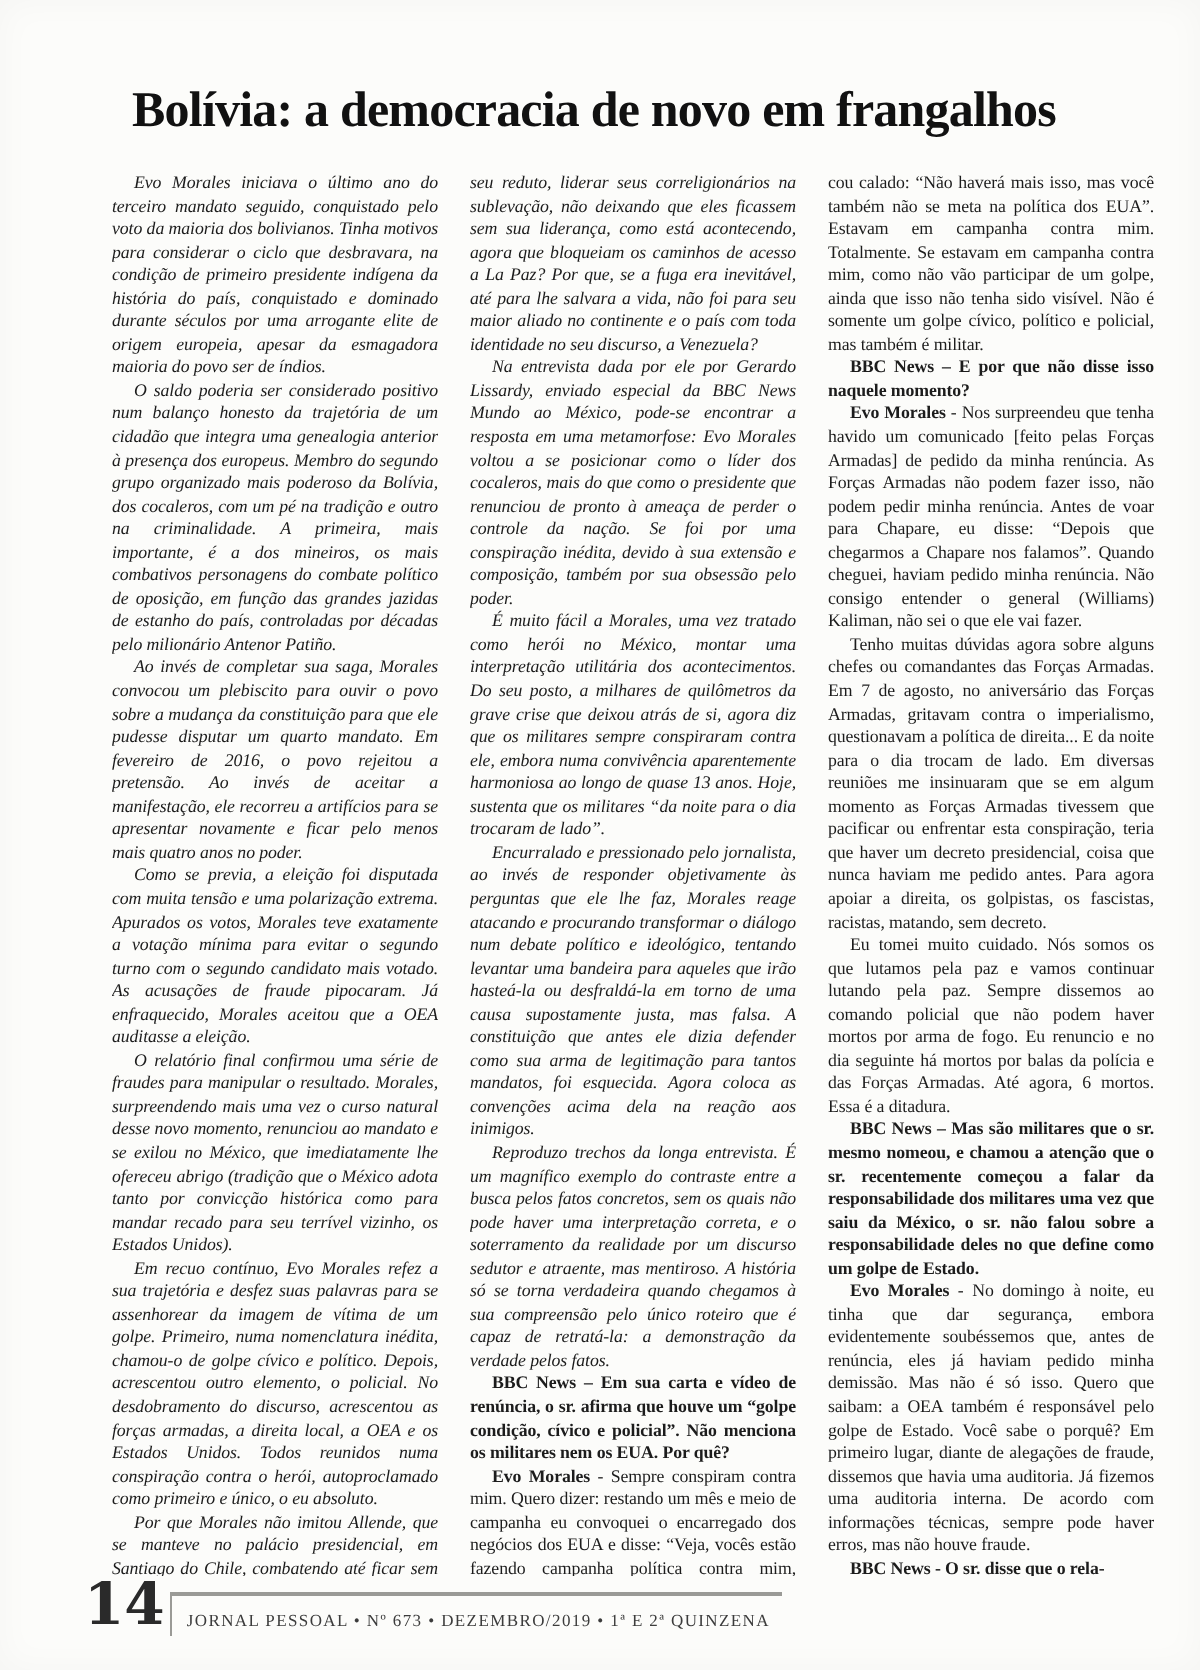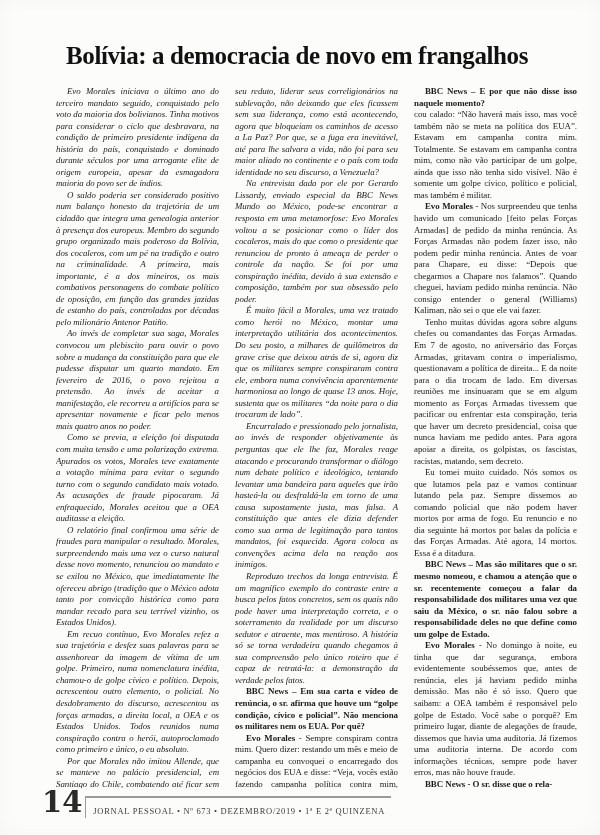--- a/index.html
+++ b/index.html
@@ -107,25 +107,25 @@
     <div class="col">
         <p class="para italic noindent">seu reduto, liderar seus correligionários na sublevação, não deixando que eles ficassem sem sua liderança, como está acontecendo, agora que bloqueiam os caminhos de acesso a La Paz? Por que, se a fuga era inevitável, até para lhe salvara a vida, não foi para seu maior aliado no continente e o país com toda identidade no seu discurso, a Venezuela?</p>
         <p class="para italic">Na entrevista dada por ele por Gerardo Lissardy, enviado especial da BBC News Mundo ao México, pode-se encontrar a resposta em uma metamorfose: Evo Morales voltou a se posicionar como o líder dos cocaleros, mais do que como o presidente que renunciou de pronto à ameaça de perder o controle da nação. Se foi por uma conspiração inédita, devido à sua extensão e composição, também por sua obsessão pelo poder.</p>
         <p class="para italic">É muito fácil a Morales, uma vez tratado como herói no México, montar uma interpretação utilitária dos acontecimentos. Do seu posto, a milhares de quilômetros da grave crise que deixou atrás de si, agora diz que os militares sempre conspiraram contra ele, embora numa convivência aparentemente harmoniosa ao longo de quase 13 anos. Hoje, sustenta que os militares “da noite para o dia trocaram de lado”.</p>
         <p class="para italic">Encurralado e pressionado pelo jornalista, ao invés de responder objetivamente às perguntas que ele lhe faz, Morales reage atacando e procurando transformar o diálogo num debate político e ideológico, tentando levantar uma bandeira para aqueles que irão hasteá-la ou desfraldá-la em torno de uma causa supostamente justa, mas falsa. A constituição que antes ele dizia defender como sua arma de legitimação para tantos mandatos, foi esquecida. Agora coloca as convenções acima dela na reação aos inimigos.</p>
         <p class="para italic">Reproduzo trechos da longa entrevista. É um magnífico exemplo do contraste entre a busca pelos fatos concretos, sem os quais não pode haver uma interpretação correta, e o soterramento da realidade por um discurso sedutor e atraente, mas mentiroso. A história só se torna verdadeira quando chegamos à sua compreensão pelo único roteiro que é capaz de retratá-la: a demonstração da verdade pelos fatos.</p>
         <p class="para q">BBC News – Em sua carta e vídeo de renúncia, o sr. afirma que houve um “golpe condição, cívico e policial”. Não menciona os militares nem os EUA. Por quê?</p>
         <p class="para a"><b>Evo Morales </b>- Sempre conspiram contra mim. Quero dizer: restando um mês e meio de campanha eu convoquei o encarregado dos negócios dos EUA e disse: “Veja, vocês estão fazendo campanha política contra mim, ofereceram obras [no país] em troca de [grupos] não me apoiarem. O encarregado fi-</p>
       </div>
     <div class="col">
+        <p class="para roman noindent">cou calado: “Não haverá mais isso, mas você também não se meta na política dos EUA”. Estavam em campanha contra mim. Totalmente. Se estavam em campanha contra mim, como não vão participar de um golpe, ainda que isso não tenha sido visível. Não é somente um golpe cívico, político e policial, mas também é militar.</p>
         <p class="para q">BBC News – E por que não disse isso naquele momento?</p>
-        <p class="para roman noindent">cou calado: “Não haverá mais isso, mas você também não se meta na política dos EUA”. Estavam em campanha contra mim. Totalmente. Se estavam em campanha contra mim, como não vão participar de um golpe, ainda que isso não tenha sido visível. Não é somente um golpe cívico, político e policial, mas também é militar.</p>
         <p class="para a"><b>Evo Morales </b>- Nos surpreendeu que tenha havido um comunicado [feito pelas Forças Armadas] de pedido da minha renúncia. As Forças Armadas não podem fazer isso, não podem pedir minha renúncia. Antes de voar para Chapare, eu disse: “Depois que chegarmos a Chapare nos falamos”. Quando cheguei, haviam pedido minha renúncia. Não consigo entender o general (Williams) Kaliman, não sei o que ele vai fazer.</p>
         <p class="para roman">Tenho muitas dúvidas agora sobre alguns chefes ou comandantes das Forças Armadas. Em 7 de agosto, no aniversário das Forças Armadas, gritavam contra o imperialismo, questionavam a política de direita... E da noite para o dia trocam de lado. Em diversas reuniões me insinuaram que se em algum momento as Forças Armadas tivessem que pacificar ou enfrentar esta conspiração, teria que haver um decreto presidencial, coisa que nunca haviam me pedido antes. Para agora apoiar a direita, os golpistas, os fascistas, racistas, matando, sem decreto.</p>
-        <p class="para roman">Eu tomei muito cuidado. Nós somos os que lutamos pela paz e vamos continuar lutando pela paz. Sempre dissemos ao comando policial que não podem haver mortos por arma de fogo. Eu renuncio e no dia seguinte há mortos por balas da polícia e das Forças Armadas. Até agora, 14 mortos. Essa é a ditadura.</p>
+        <p class="para roman">Eu tomei muito cuidado. Nós somos os que lutamos pela paz e vamos continuar lutando pela paz. Sempre dissemos ao comando policial que não podem haver mortos por arma de fogo. Eu renuncio e no dia seguinte há mortos por balas da polícia e das Forças Armadas. Até agora, 6 mortos. Essa é a ditadura.</p>
         <p class="para q">BBC News – Mas são militares que o sr. mesmo nomeou, e chamou a atenção que o sr. recentemente começou a falar da responsabilidade dos militares uma vez que saiu da México, o sr. não falou sobre a responsabilidade deles no que define como um golpe de Estado.</p>
         <p class="para a"><b>Evo Morales </b>- No domingo à noite, eu tinha que dar segurança, embora evidentemente soubéssemos que, antes de renúncia, eles já haviam pedido minha demissão. Mas não é só isso. Quero que saibam: a OEA também é responsável pelo golpe de Estado. Você sabe o porquê? Em primeiro lugar, diante de alegações de fraude, dissemos que havia uma auditoria. Já fizemos uma auditoria interna. De acordo com informações técnicas, sempre pode haver erros, mas não houve fraude.</p>
         <p class="para q">BBC News - O sr. disse que o rela-</p>
       </div>
   </div>
 
   <div class="footer">
     <span class="page-num">14</span>
     <div class="footer-meta">
       <span class="footer-text">JORNAL PESSOAL • Nº 673 • DEZEMBRO/2019 • 1ª E 2ª QUINZENA</span>

